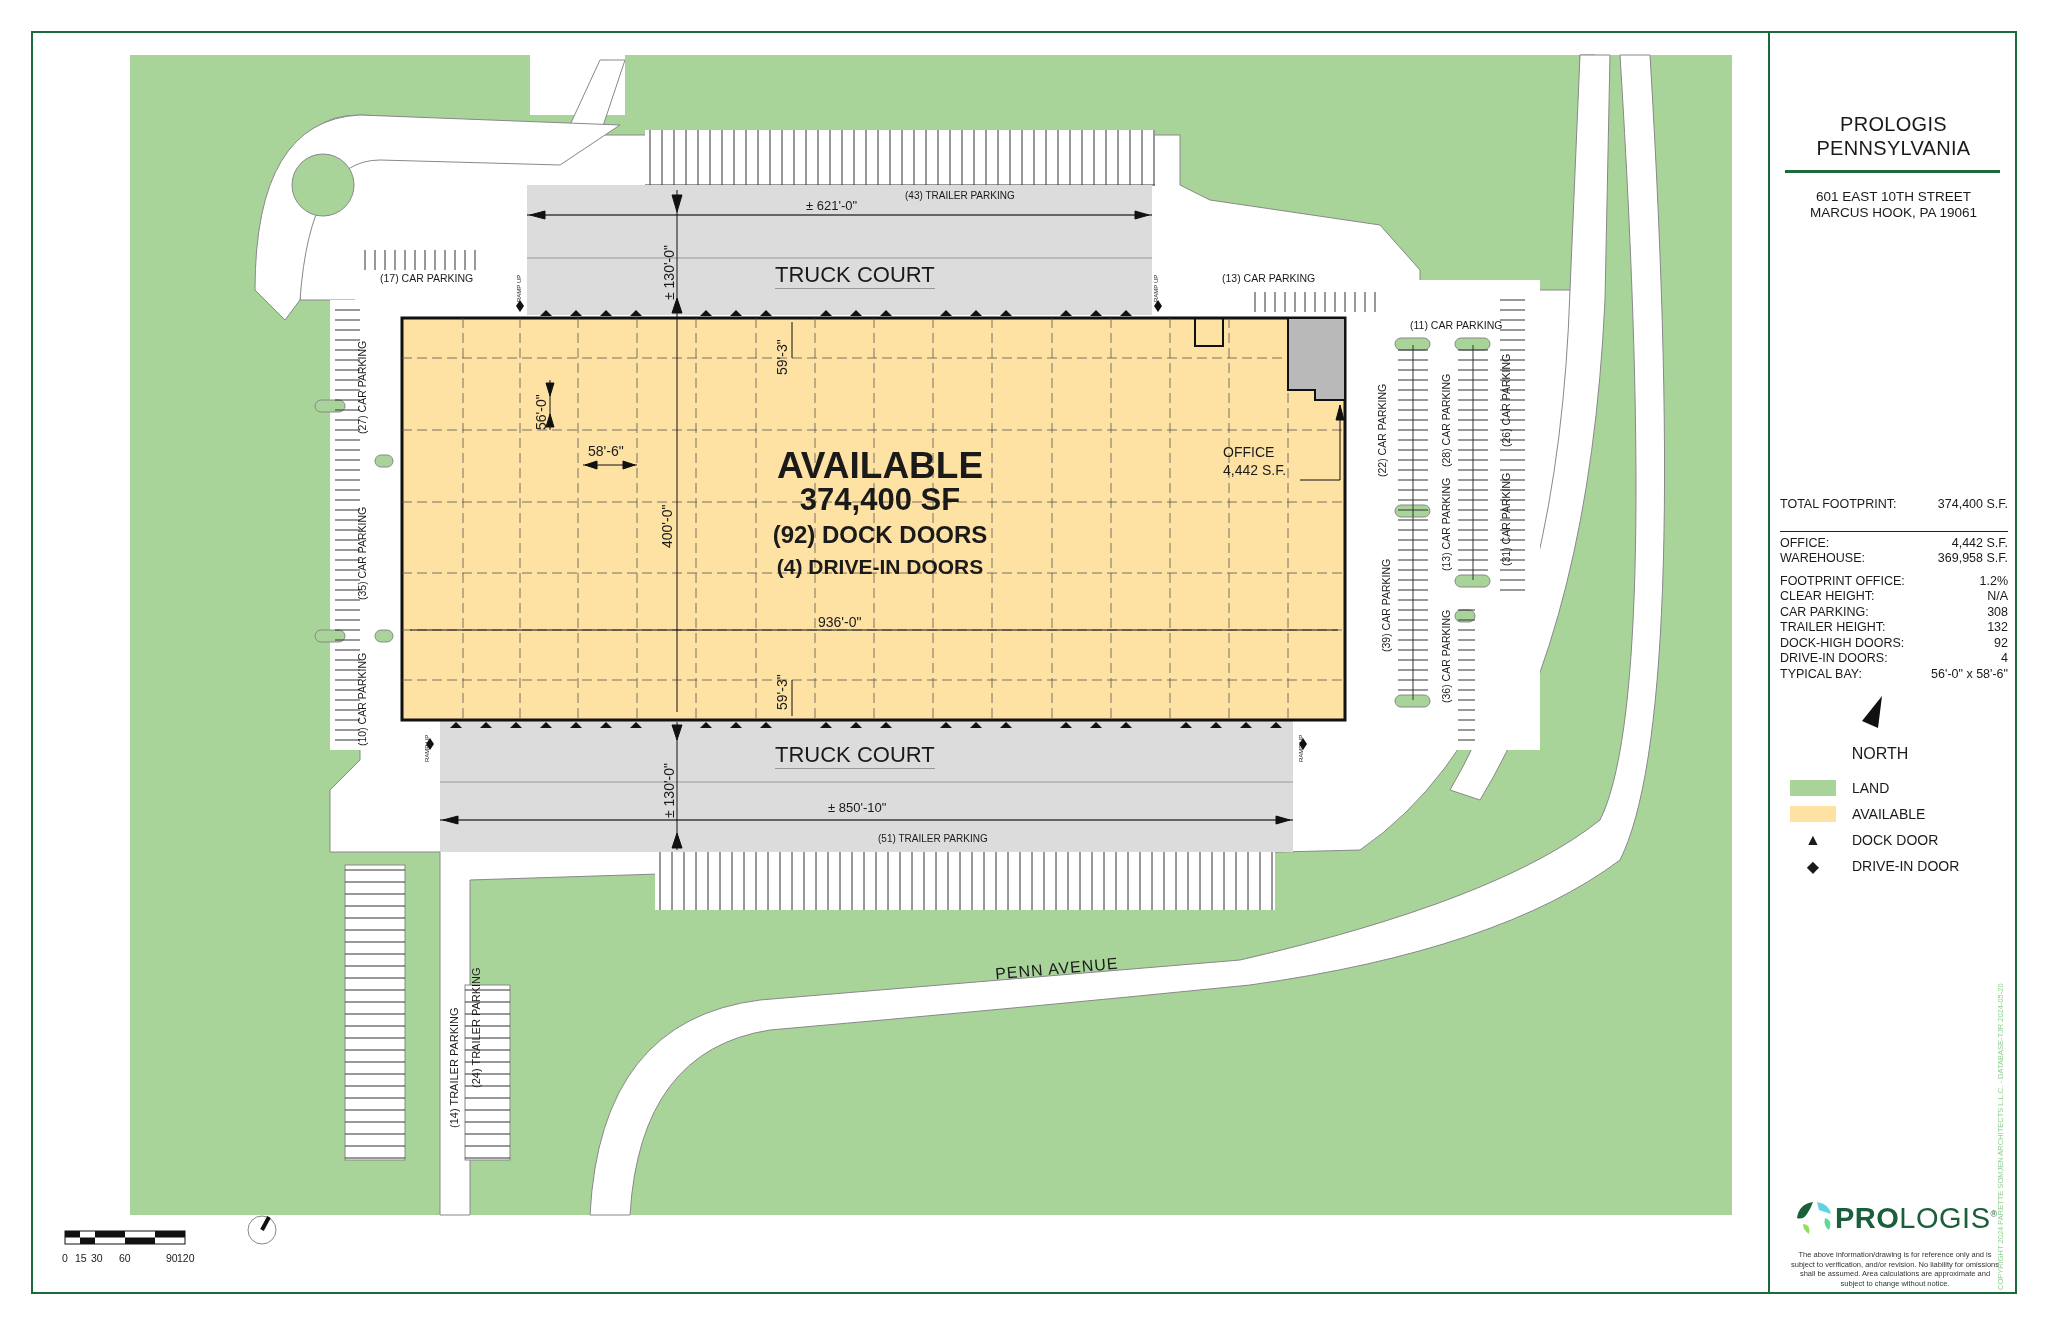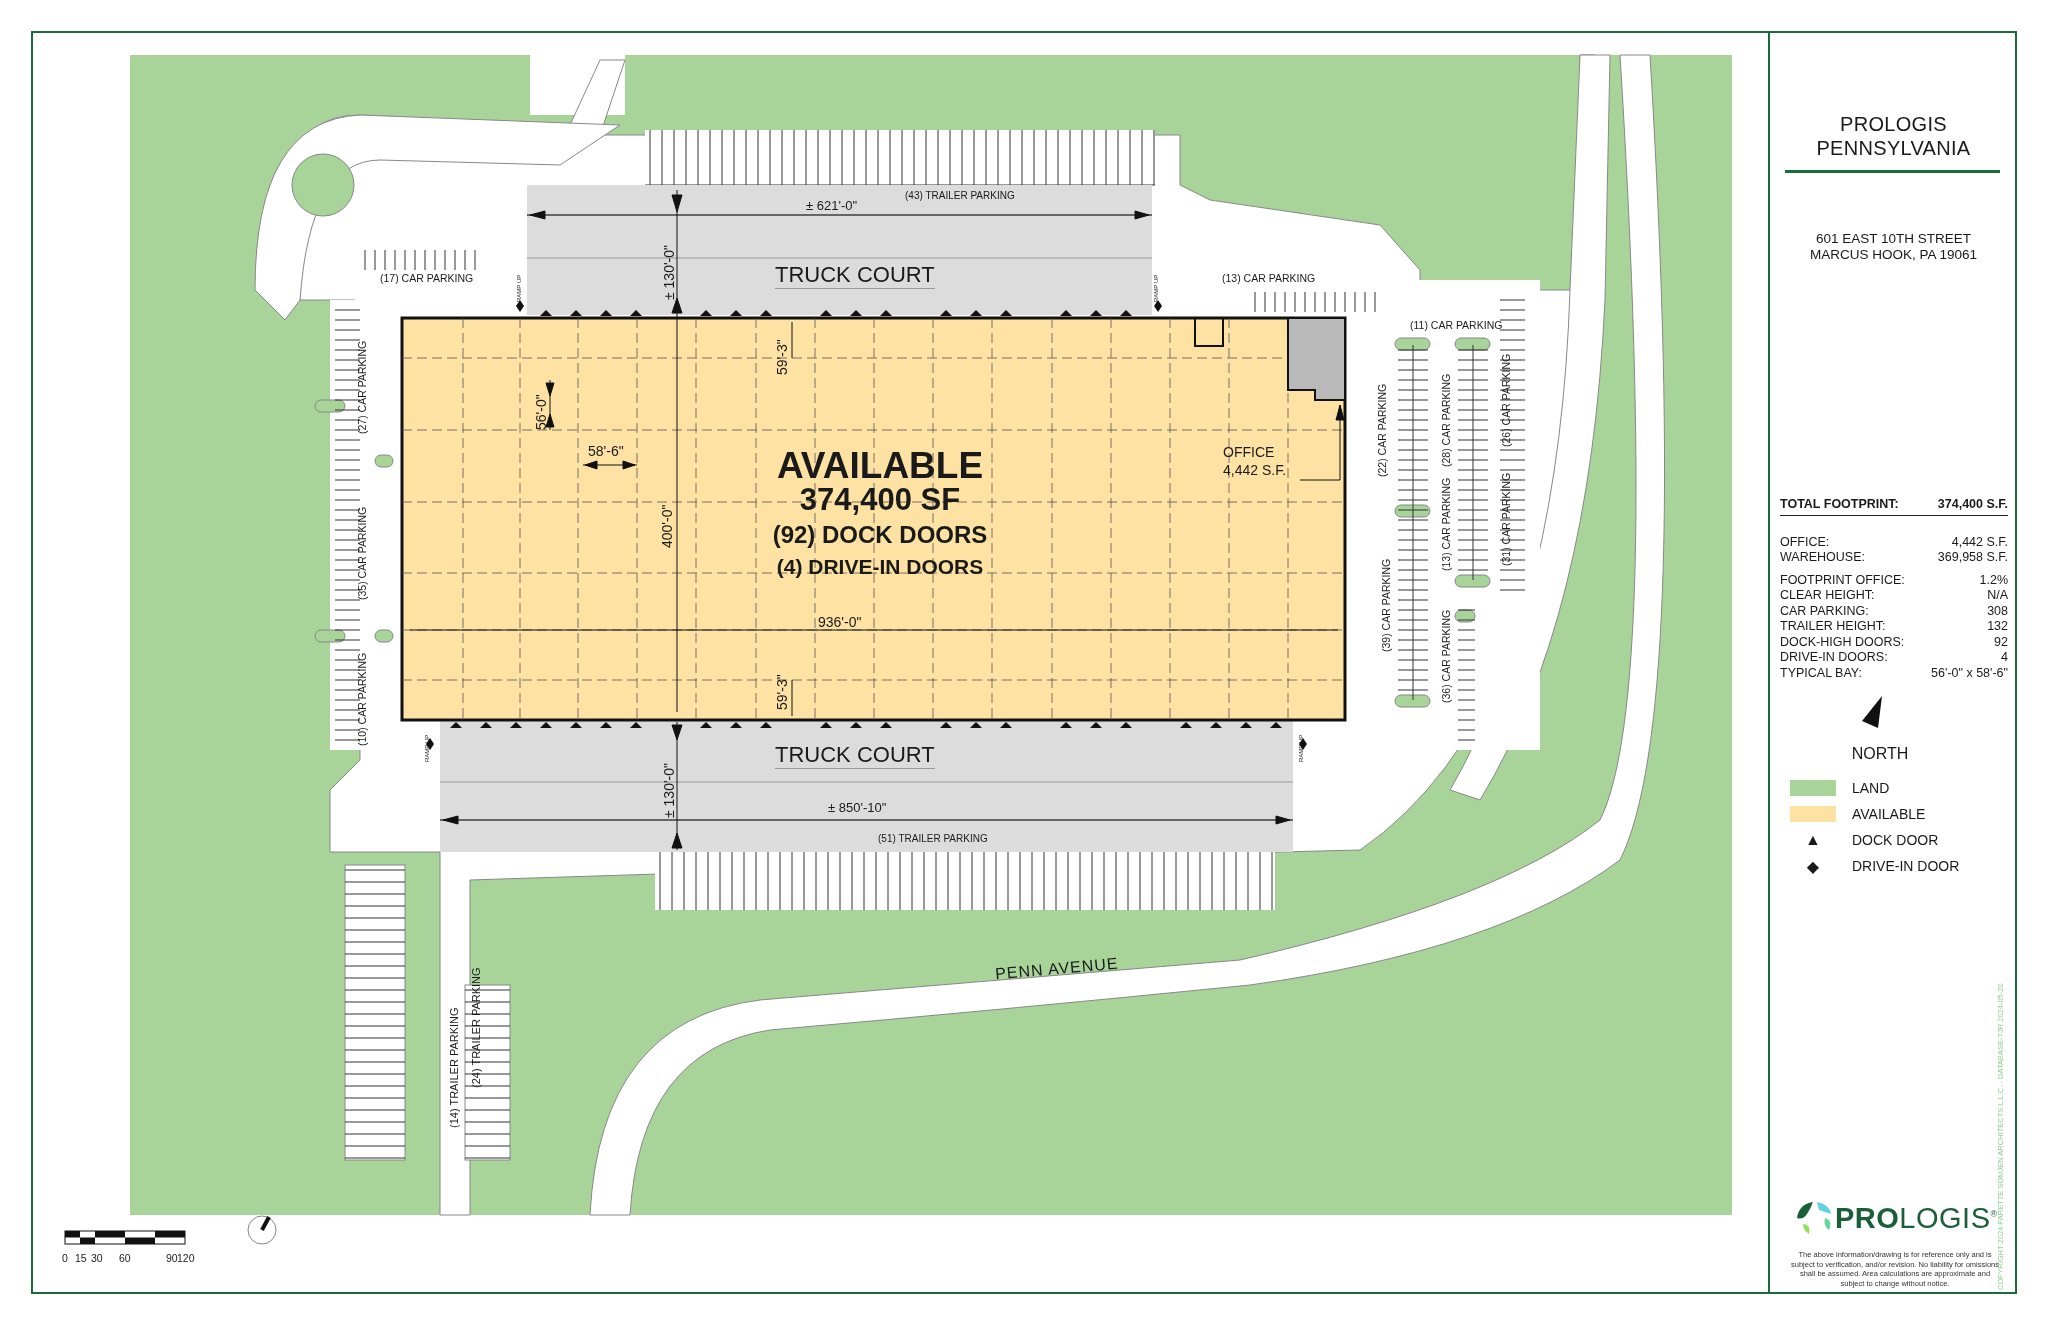--- a/index.html
+++ b/index.html
@@ -4,24 +4,24 @@
 <style>
   html,body{margin:0;padding:0;background:#fff;}
   body{width:2048px;height:1325px;position:relative;overflow:hidden;font-family:"Liberation Sans",sans-serif;color:#1a1a1a;}
   .frame{position:absolute;left:31px;top:31px;width:1986px;height:1263px;border:2px solid #1b6b3a;box-sizing:border-box;}
   .divider{position:absolute;left:1768px;top:31px;width:2px;height:1263px;background:#1b6b3a;}
   .abs{position:absolute;}
   svg{position:absolute;left:0;top:0;}
   .sidebar-text{position:absolute;text-align:center;}
   .title{left:1770px;width:247px;top:112px;font-size:20px;line-height:24px;letter-spacing:.3px;}
   .rule{left:1785px;width:215px;top:170px;height:3px;background:#1b6b3a;}
-  .addr{left:1770px;width:247px;top:189px;font-size:13.5px;line-height:16px;margin-top:42px;}
+  .addr{left:1770px;width:247px;top:189px;font-size:13.5px;line-height:16px;}
   .stats{position:absolute;left:1780px;top:497px;width:228px;font-size:12.5px;line-height:15.5px;}
   .stats .row{display:flex;justify-content:space-between;}
-  .stats .head{font-weight:bold;border-bottom:1.5px solid #222;padding-bottom:2px;margin-bottom:19px;}
+  .stats .head{font-weight:normal;border-bottom:1.5px solid #222;padding-bottom:18px;margin-bottom:4px;}
   .stats .gap{height:7px;}
   .north-label{left:1820px;top:745px;width:120px;text-align:center;font-size:16px;}
   .legend{position:absolute;left:1790px;top:775px;font-size:14px;}
   .legend .item{display:flex;align-items:center;height:26px;}
   .legend .sw{width:46px;height:16px;margin-right:16px;}
   .legend .sym{width:46px;margin-right:16px;text-align:center;font-size:16px;}
   .logo{position:absolute;left:1795px;top:1200px;display:flex;align-items:center;}
   .logo-text{font-size:29px;color:#1b5e3a;letter-spacing:.5px;}
   .logo-text b{font-weight:bold;}
   .disclaimer{position:absolute;left:1790px;top:1250px;width:210px;font-size:7.5px;line-height:9.5px;text-align:center;color:#333;}

